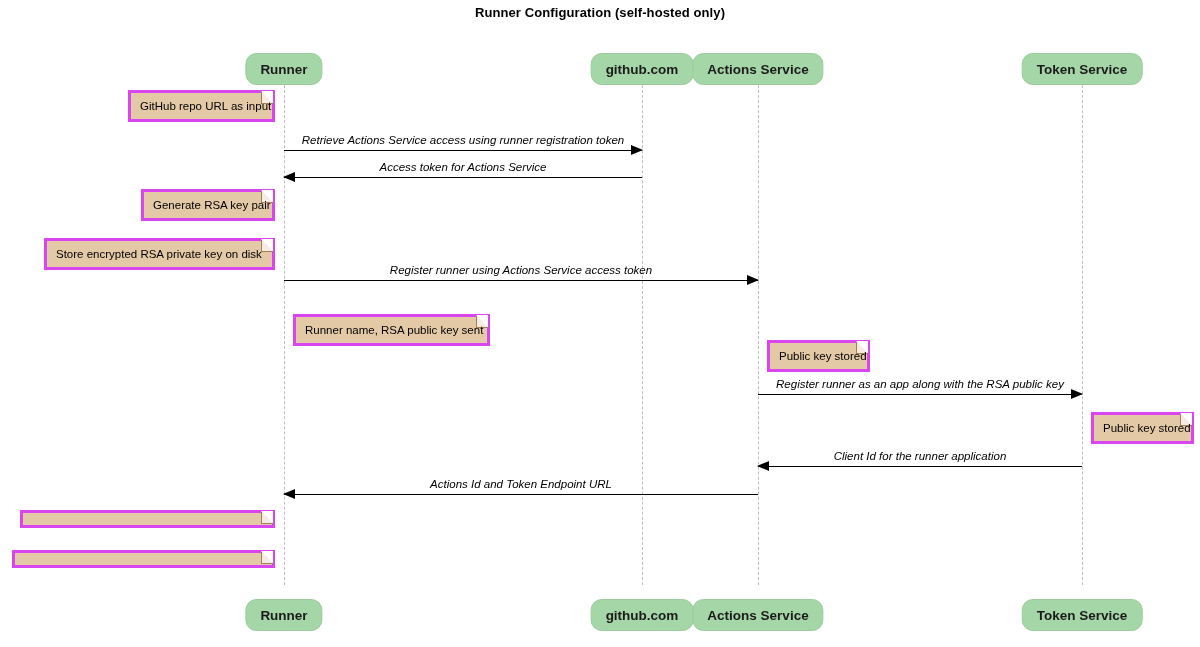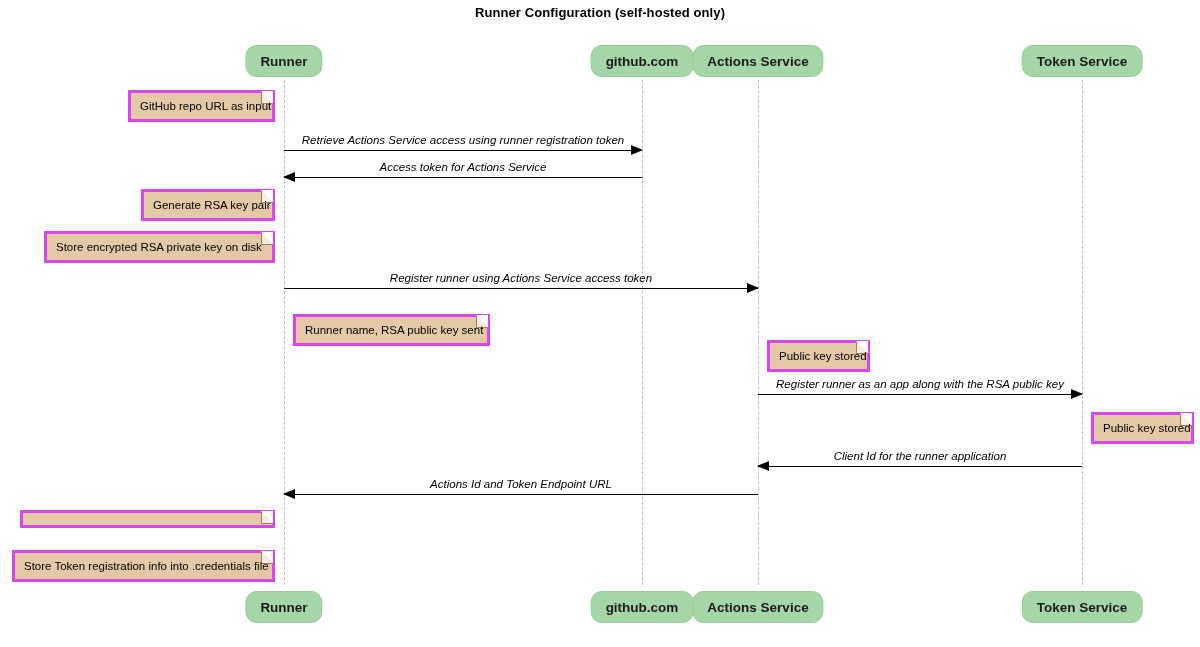--- a/index.html
+++ b/index.html
@@ -47,20 +47,21 @@
     border-radius: 11px;
     height: 32px;
     line-height: 32px;
     padding: 0 14px;
     font-size: 13.5px;
     font-weight: bold;
     color: #1b1b1b;
     white-space: nowrap;
     text-align: center;
     box-sizing: border-box;
+    margin-top: 8px;
   }
   
   .message {
     position: absolute;
     height: 1px;
   }
   .msg-line {
     position: absolute;
     left: 0;
     top: 0;
@@ -155,21 +156,21 @@
       <div class="message" style="left: 284px; top: 150px; width: 358px;">
         <div class="msg-line"></div>
         <div class="arrowhead right"></div>
         <div class="msg-label">Retrieve Actions Service access using runner registration token</div>
       </div>
       <div class="message" style="left: 284px; top: 177px; width: 358px;">
         <div class="msg-line"></div>
         <div class="arrowhead left"></div>
         <div class="msg-label">Access token for Actions Service</div>
       </div>
-      <div class="message" style="left: 284px; top: 288px; width: 474px;">
+      <div class="message" style="left: 284px; top: 280px; width: 474px;">
         <div class="msg-line"></div>
         <div class="arrowhead right"></div>
         <div class="msg-label">Register runner using Actions Service access token</div>
       </div>
       <div class="message" style="left: 758px; top: 394px; width: 324px;">
         <div class="msg-line"></div>
         <div class="arrowhead right"></div>
         <div class="msg-label">Register runner as an app along with the RSA public key</div>
       </div>
       <div class="message" style="left: 758px; top: 466px; width: 324px;">
@@ -185,41 +186,40 @@
     </div>
   <div id="notes">
       <div class="note" style="left: 128px; top: 90px; width: 147px;">
         <span class="note-text">GitHub repo URL as input</span>
         <span class="fold"></span>
       </div>
       <div class="note" style="left: 141px; top: 189px; width: 134px;">
         <span class="note-text">Generate RSA key pair</span>
         <span class="fold"></span>
       </div>
-      <div class="note" style="left: 44px; top: 231px; width: 231px;">
+      <div class="note" style="left: 44px; top: 238px; width: 231px;">
         <span class="note-text">Store encrypted RSA private key on disk</span>
         <span class="fold"></span>
       </div>
       <div class="note" style="left: 293px; top: 314px; width: 197px;">
         <span class="note-text">Runner name, RSA public key sent</span>
         <span class="fold"></span>
       </div>
       <div class="note" style="left: 767px; top: 340px; width: 103px;">
         <span class="note-text">Public key stored</span>
         <span class="fold"></span>
       </div>
       <div class="note" style="left: 1091px; top: 412px; width: 103px;">
         <span class="note-text">Public key stored</span>
         <span class="fold"></span>
       </div>
       <div class="note" style="left: 20px; top: 510px; width: 255px;">
         <span class="fold"></span>
       </div>
       <div class="note" style="left: 12px; top: 550px; width: 263px;">
-        <span class="note-text">Store Token registration info into .credentials file</span>
         <span class="fold"></span>
       </div>
     </div>
   <div id="participants-bottom">
       <div class="participant" style="left: 284px; top: 591px;"><span>Runner</span></div>
       <div class="participant" style="left: 642px; top: 591px;"><span>github.com</span></div>
       <div class="participant" style="left: 758px; top: 591px;"><span>Actions Service</span></div>
       <div class="participant" style="left: 1082px; top: 591px;"><span>Token Service</span></div>
     </div>
 

